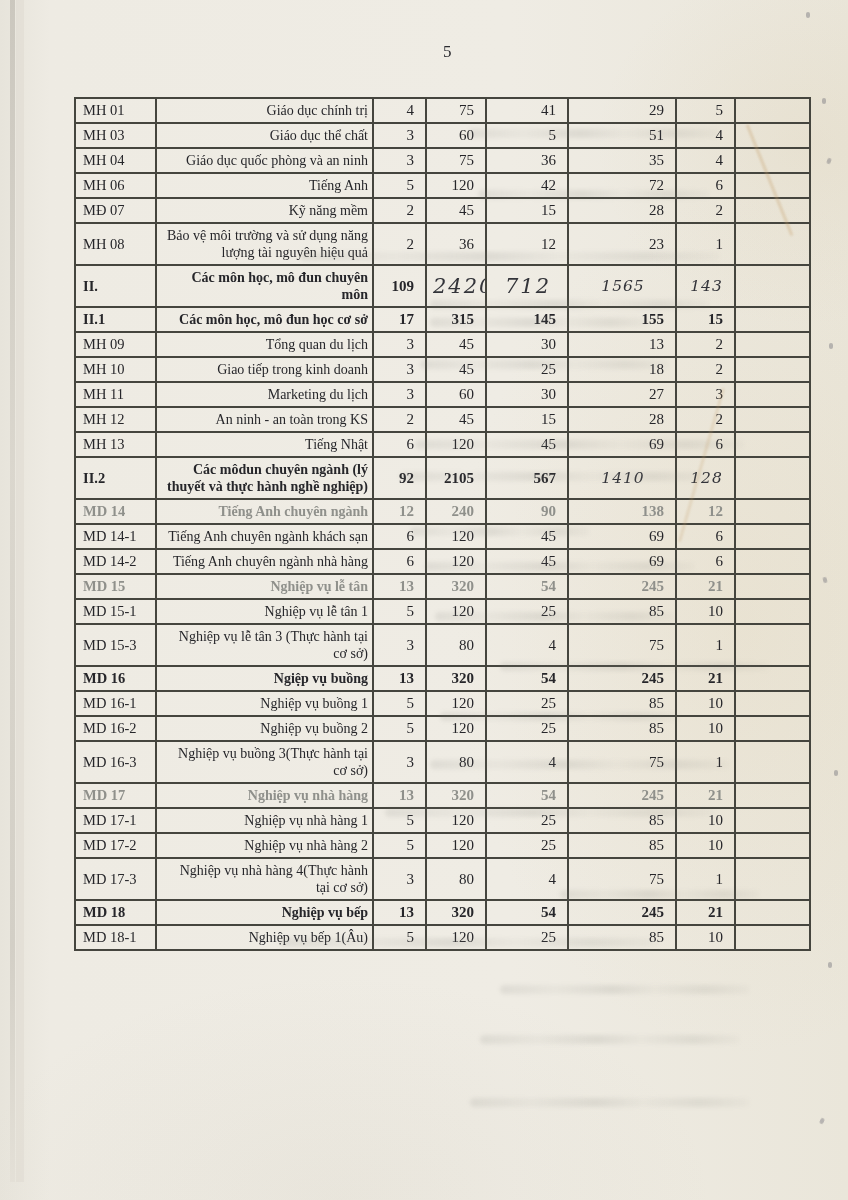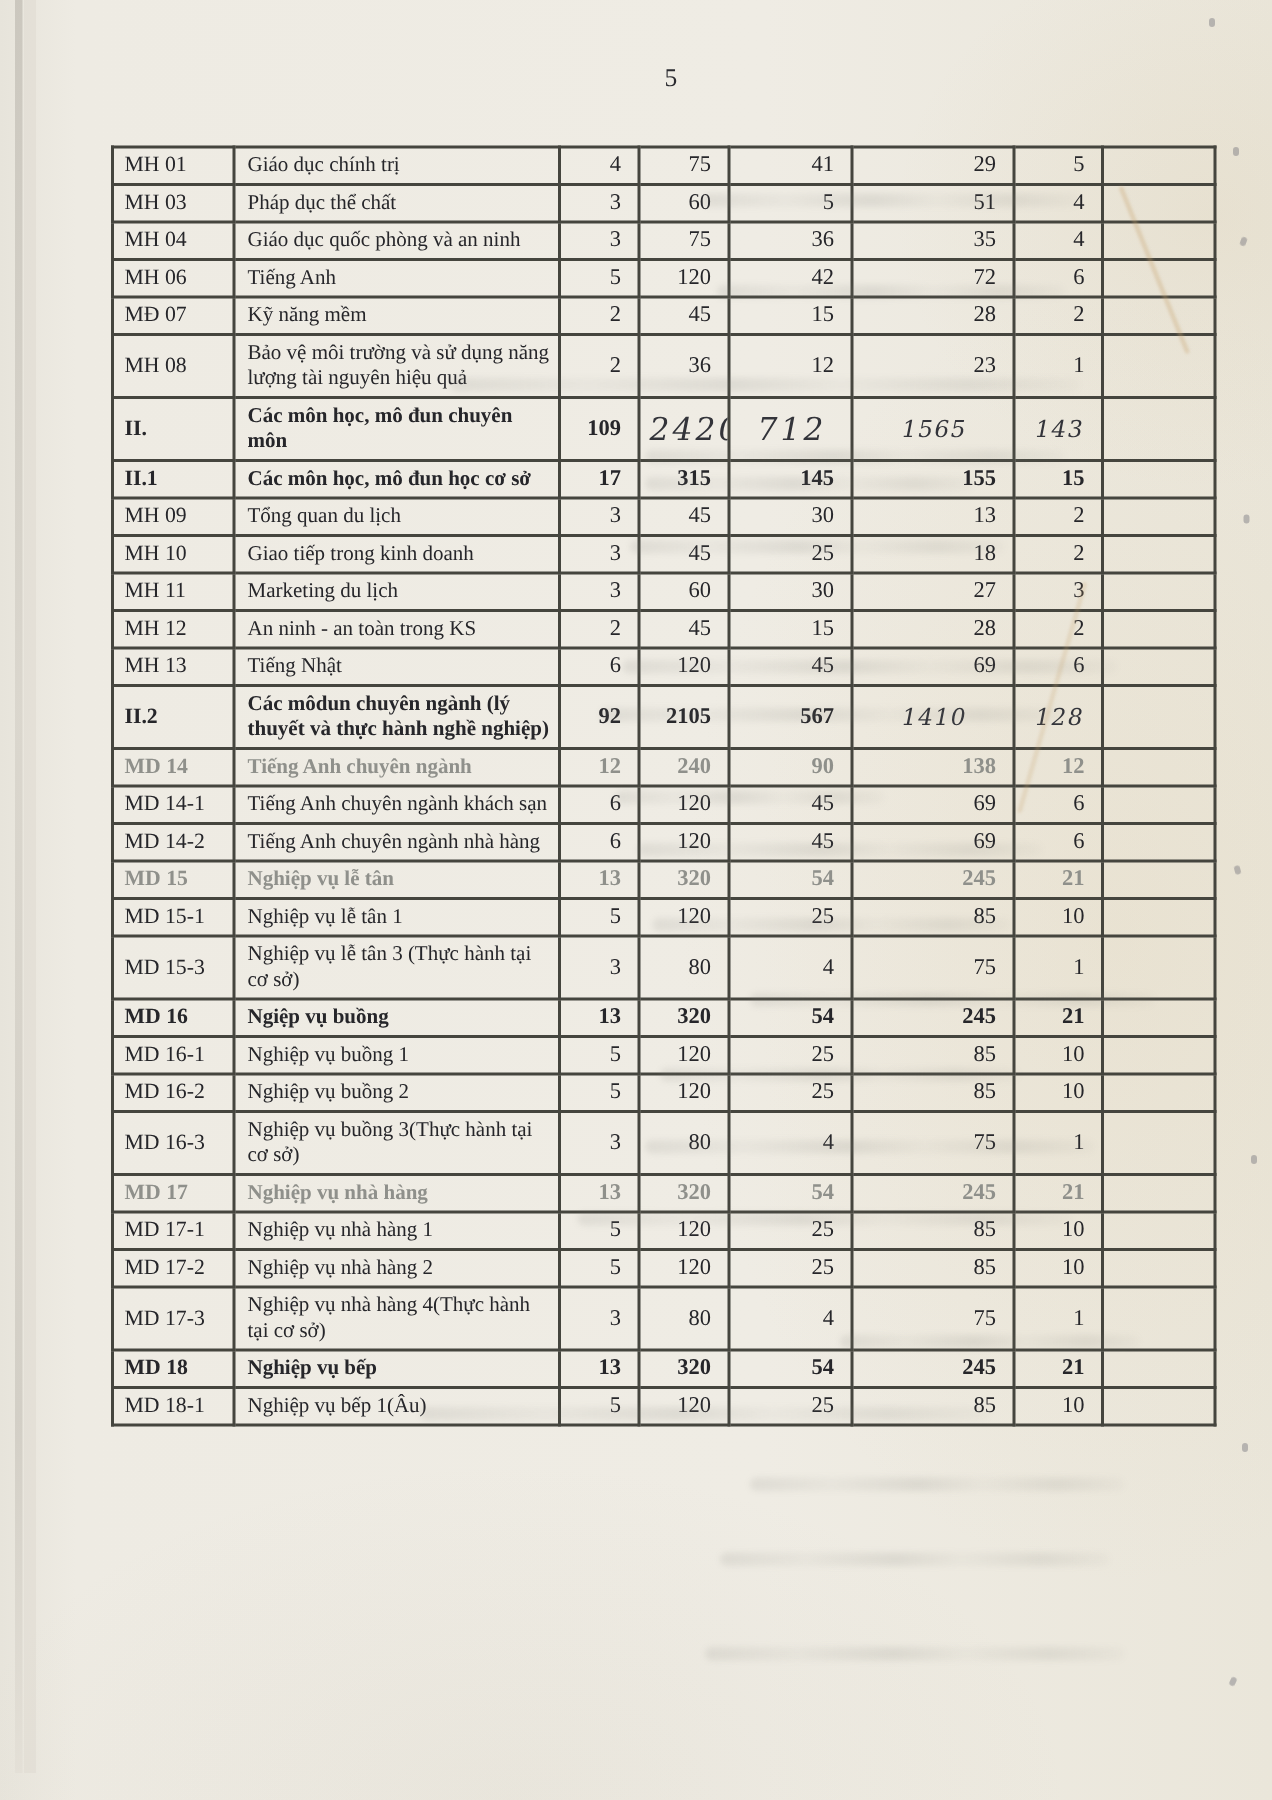--- a/index.html
+++ b/index.html
@@ -37,21 +37,21 @@
   }
   td{
     border:2px solid #45453e;
     padding:3px 6px;
     font-size:14px;
     line-height:17px;
     vertical-align:middle;
     overflow:hidden;
   }
   td.code{ padding-left:7px; font-size:14.5px; }
-  td.name{ padding-left:8px; padding-right:4px; }
+  td.name{ padding-left:8px; padding-right:4px;text-align:right; }
   td.num{ text-align:right; padding-right:11px; font-size:15px; }
   td.empty{ }
   tr.bold td{ font-weight:bold; }
   tr.gray td{ color:#8f908b; }
   td.hw{
     text-align:center; padding-right:4px;
     font-family:"DejaVu Serif", serif;
     font-style:italic; font-weight:normal !important;
     color:#33343a;
   }
@@ -105,21 +105,21 @@
           <td class="name">Giáo dục chính trị</td>
           <td class="num">4</td>
           <td class="num">75</td>
           <td class="num">41</td>
           <td class="num">29</td>
           <td class="num">5</td>
           <td class="empty"></td>
         </tr>
         <tr>
           <td class="code">MH 03</td>
-          <td class="name">Pháp dục thể chất</td>
+          <td class="name">Giáo dục thể chất</td>
           <td class="num">3</td>
           <td class="num">60</td>
           <td class="num">5</td>
           <td class="num">51</td>
           <td class="num">4</td>
           <td class="empty"></td>
         </tr>
         <tr>
           <td class="code">MH 04</td>
           <td class="name">Giáo dục quốc phòng và an ninh</td>

